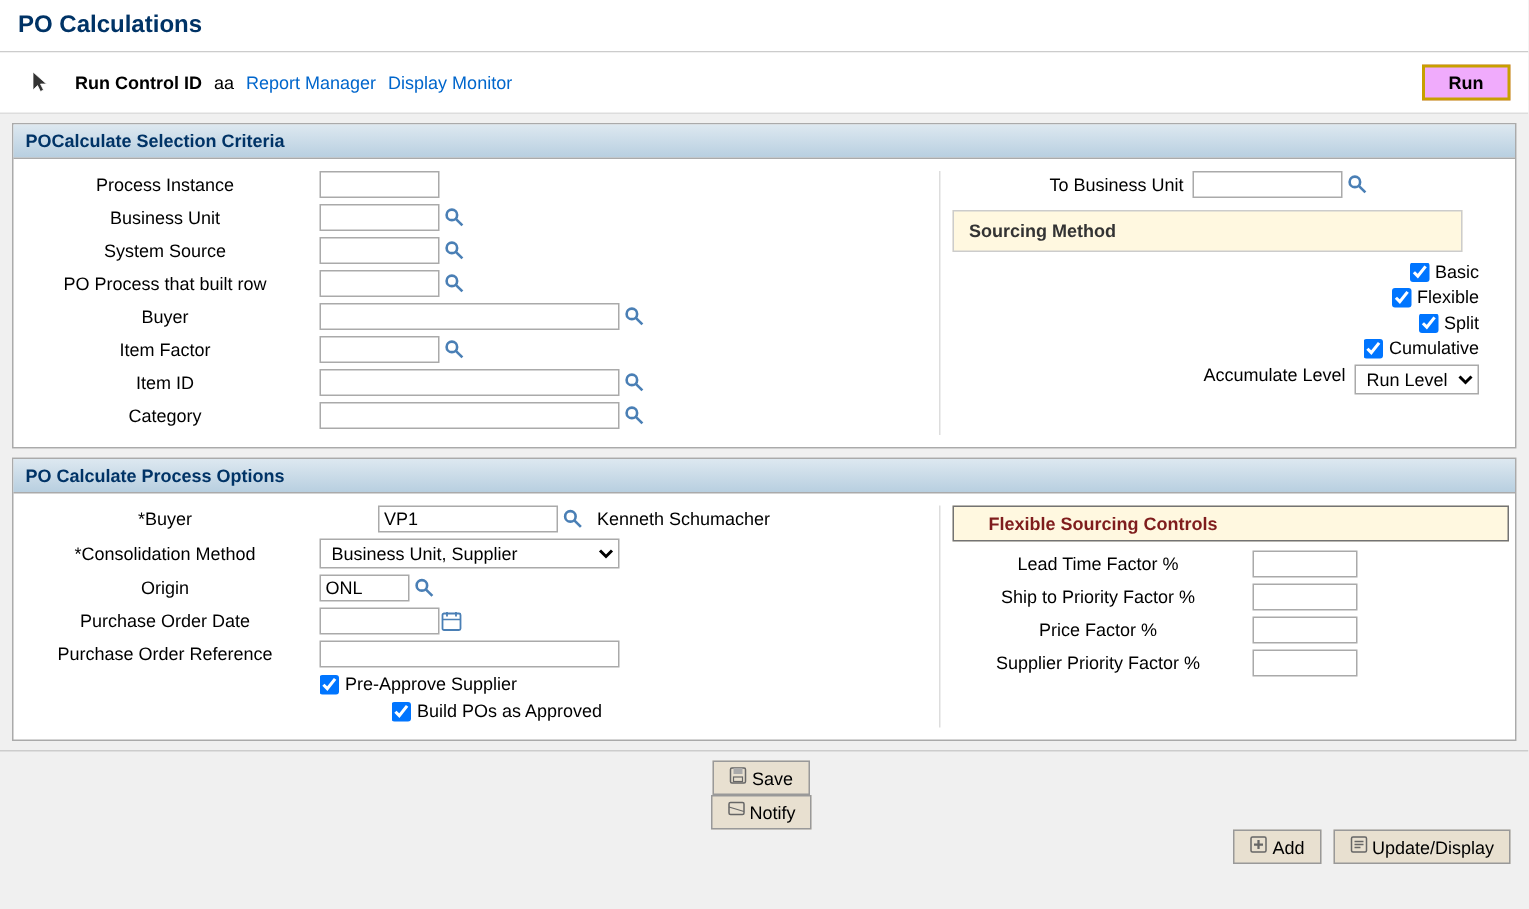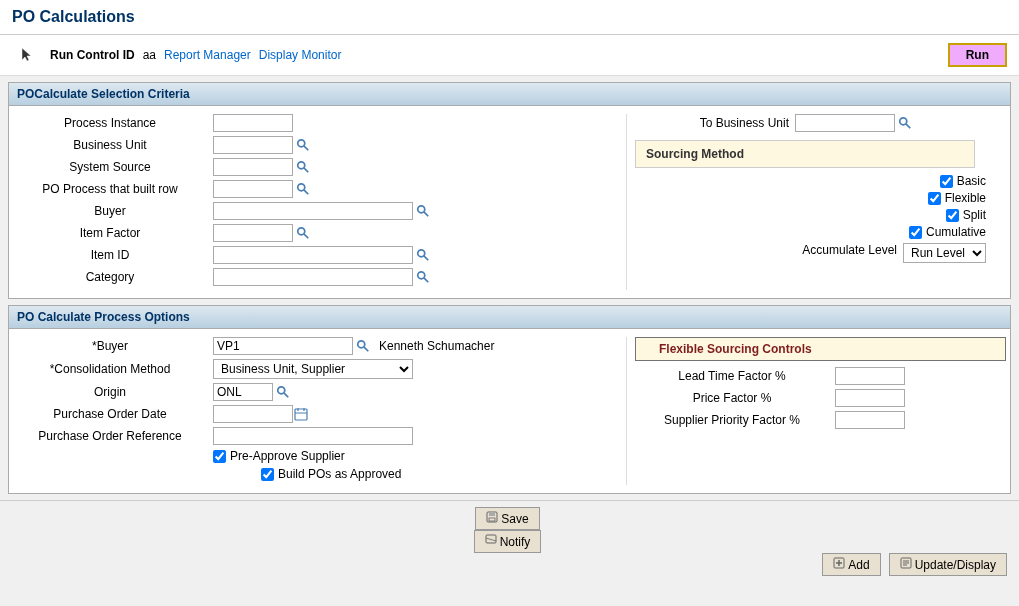--- a/index.html
+++ b/index.html
@@ -331,21 +331,21 @@
 </div>
 
 <div class="section">
   <div class="section-header">PO Calculate Process Options</div>
   <div class="section-body">
 
     <div class="left-col">
 
       <div class="form-row">
         <div class="form-label" style="width:200px;">*Buyer</div>
-        <input type="text" class="form-input" style="width: 140px;" value="VP1">
+        <input type="text" class="form-input" style="width: 120px; margin-left: 39px;" value="VP1">
         <span class="lookup-icon">
           <svg viewBox="0 0 16 16">
               <circle cx="6" cy="6" r="4" fill="none" stroke="#4a7fb5" stroke-width="2"></circle>
               <line x1="9" y1="9" x2="14" y2="14" stroke="#4a7fb5" stroke-width="2"></line>
             </svg>
         </span>
         <span style="margin-left:8px;">Kenneth Schumacher</span>
       </div>
 
       <div class="form-row">
@@ -395,20 +395,24 @@
     </div>
 
     <div class="right-col">
       <div class="flexible-sourcing-box">Flexible Sourcing Controls</div>
 
       <div class="form-row">
         <div class="form-label" style="width:200px;">Lead Time Factor %</div>
         <input type="text" class="form-input" style="width: 70px;">
       </div>
 
+      <div class="form-row">
+        <div class="form-label" style="width:200px;">Ship to Priority Factor %</div>
+        <input type="text" class="form-input" style="width: 70px;">
+      </div>
 
       <div class="form-row">
         <div class="form-label" style="width:200px;">Price Factor %</div>
         <input type="text" class="form-input" style="width: 70px;">
       </div>
 
       <div class="form-row">
         <div class="form-label" style="width:200px;">Supplier Priority Factor %</div>
         <input type="text" class="form-input" style="width: 70px;">
       </div>

